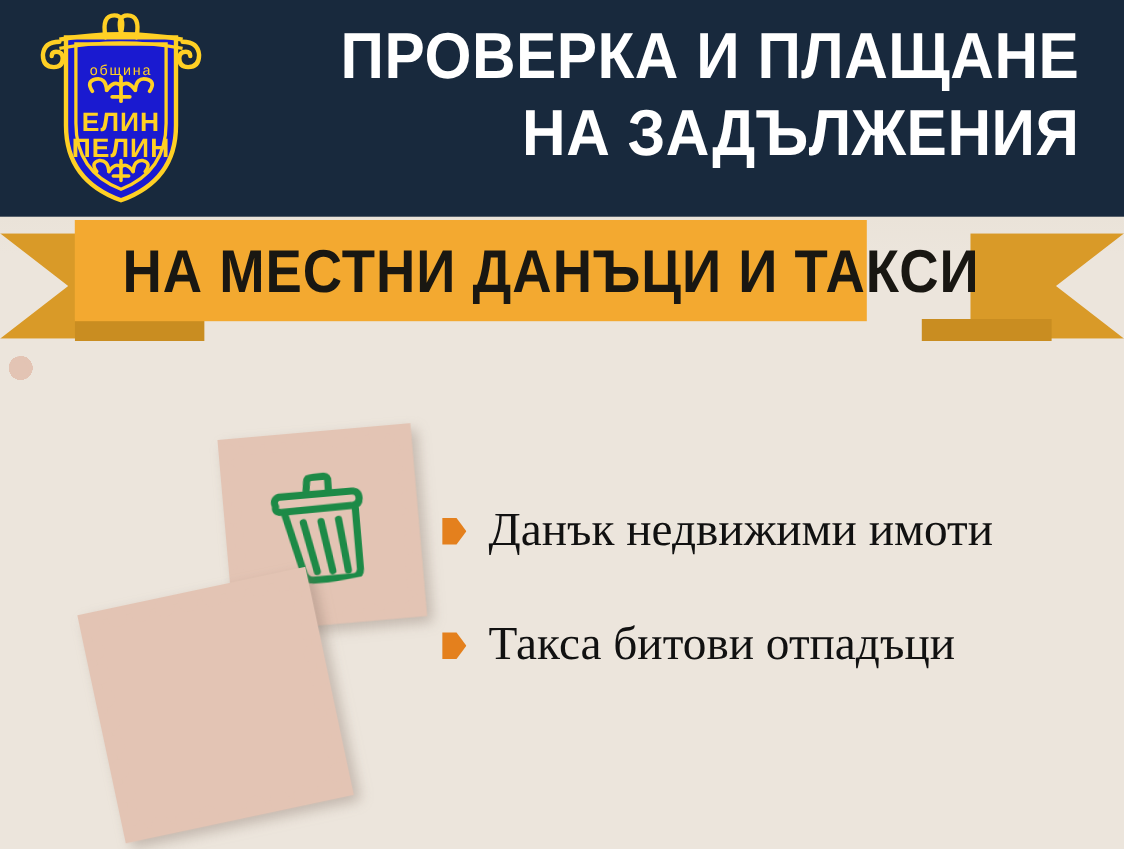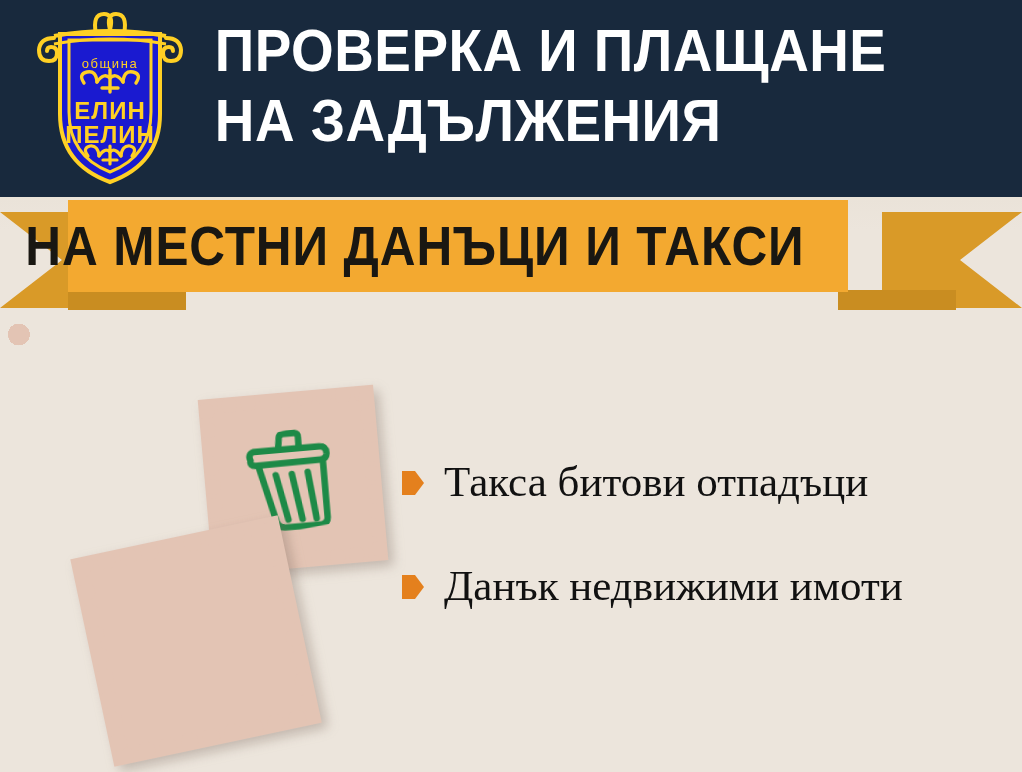--- a/index.html
+++ b/index.html
@@ -48,21 +48,21 @@
     width: 160px;
     height: 182px;
   }
   .logo-wrap svg { display: block; }
 
   .header-titles {
     position: absolute;
     left: 186px;
     top: 16px;
     width: 824px;
-    text-align: left;
+    text-align: right;
   }
   .title-line {
     color: #ffffff;
     font-family: "Liberation Sans", sans-serif;
     font-weight: bold;
     font-size: 59px;
     line-height: 70px;
     letter-spacing: 0.5px;
     transform: scaleX(0.93);
     transform-origin: center;
@@ -107,26 +107,26 @@
     left: 838px;
     top: 94px;
     width: 118px;
     height: 20px;
     background: #c98d21;
   }
   .ribbon-main {
     position: absolute;
     left: 68px;
     top: 4px;
-    width: 780px;
+    width: 720px;
     height: 92px;
     background: #f3a930;
     display: flex;
     align-items: center;
-    justify-content: flex-end;
+    justify-content: flex-start;
   }
   .ribbon-text {
     color: #191712;
     font-family: "Liberation Sans", sans-serif;
     font-weight: bold;
     font-size: 55px;
     line-height: 58px;
     letter-spacing: 1px;
     transform: scaleX(0.90);
     white-space: nowrap;
@@ -452,27 +452,27 @@
   </div>
 
   <div class="list">
 
     <div class="list-item">
       <span class="bullet">
         <svg width="22" height="26" viewBox="0 0 22 26">
           <path d="M0 1 L13 1 L22 13 L13 25 L0 25 Z" fill="#e4801d"></path>
         </svg>
       </span>
-      <span class="list-label">Такса битови отпадъци</span>
+      <span class="list-label">Данък недвижими имоти</span>
     </div>
 
     <div class="list-item">
       <span class="bullet">
         <svg width="22" height="26" viewBox="0 0 22 26">
           <path d="M0 1 L13 1 L22 13 L13 25 L0 25 Z" fill="#e4801d"></path>
         </svg>
       </span>
-      <span class="list-label">Данък недвижими имоти</span>
+      <span class="list-label">Такса битови отпадъци</span>
     </div>
 
   </div>
 
 </div>
 
 </body></html>

